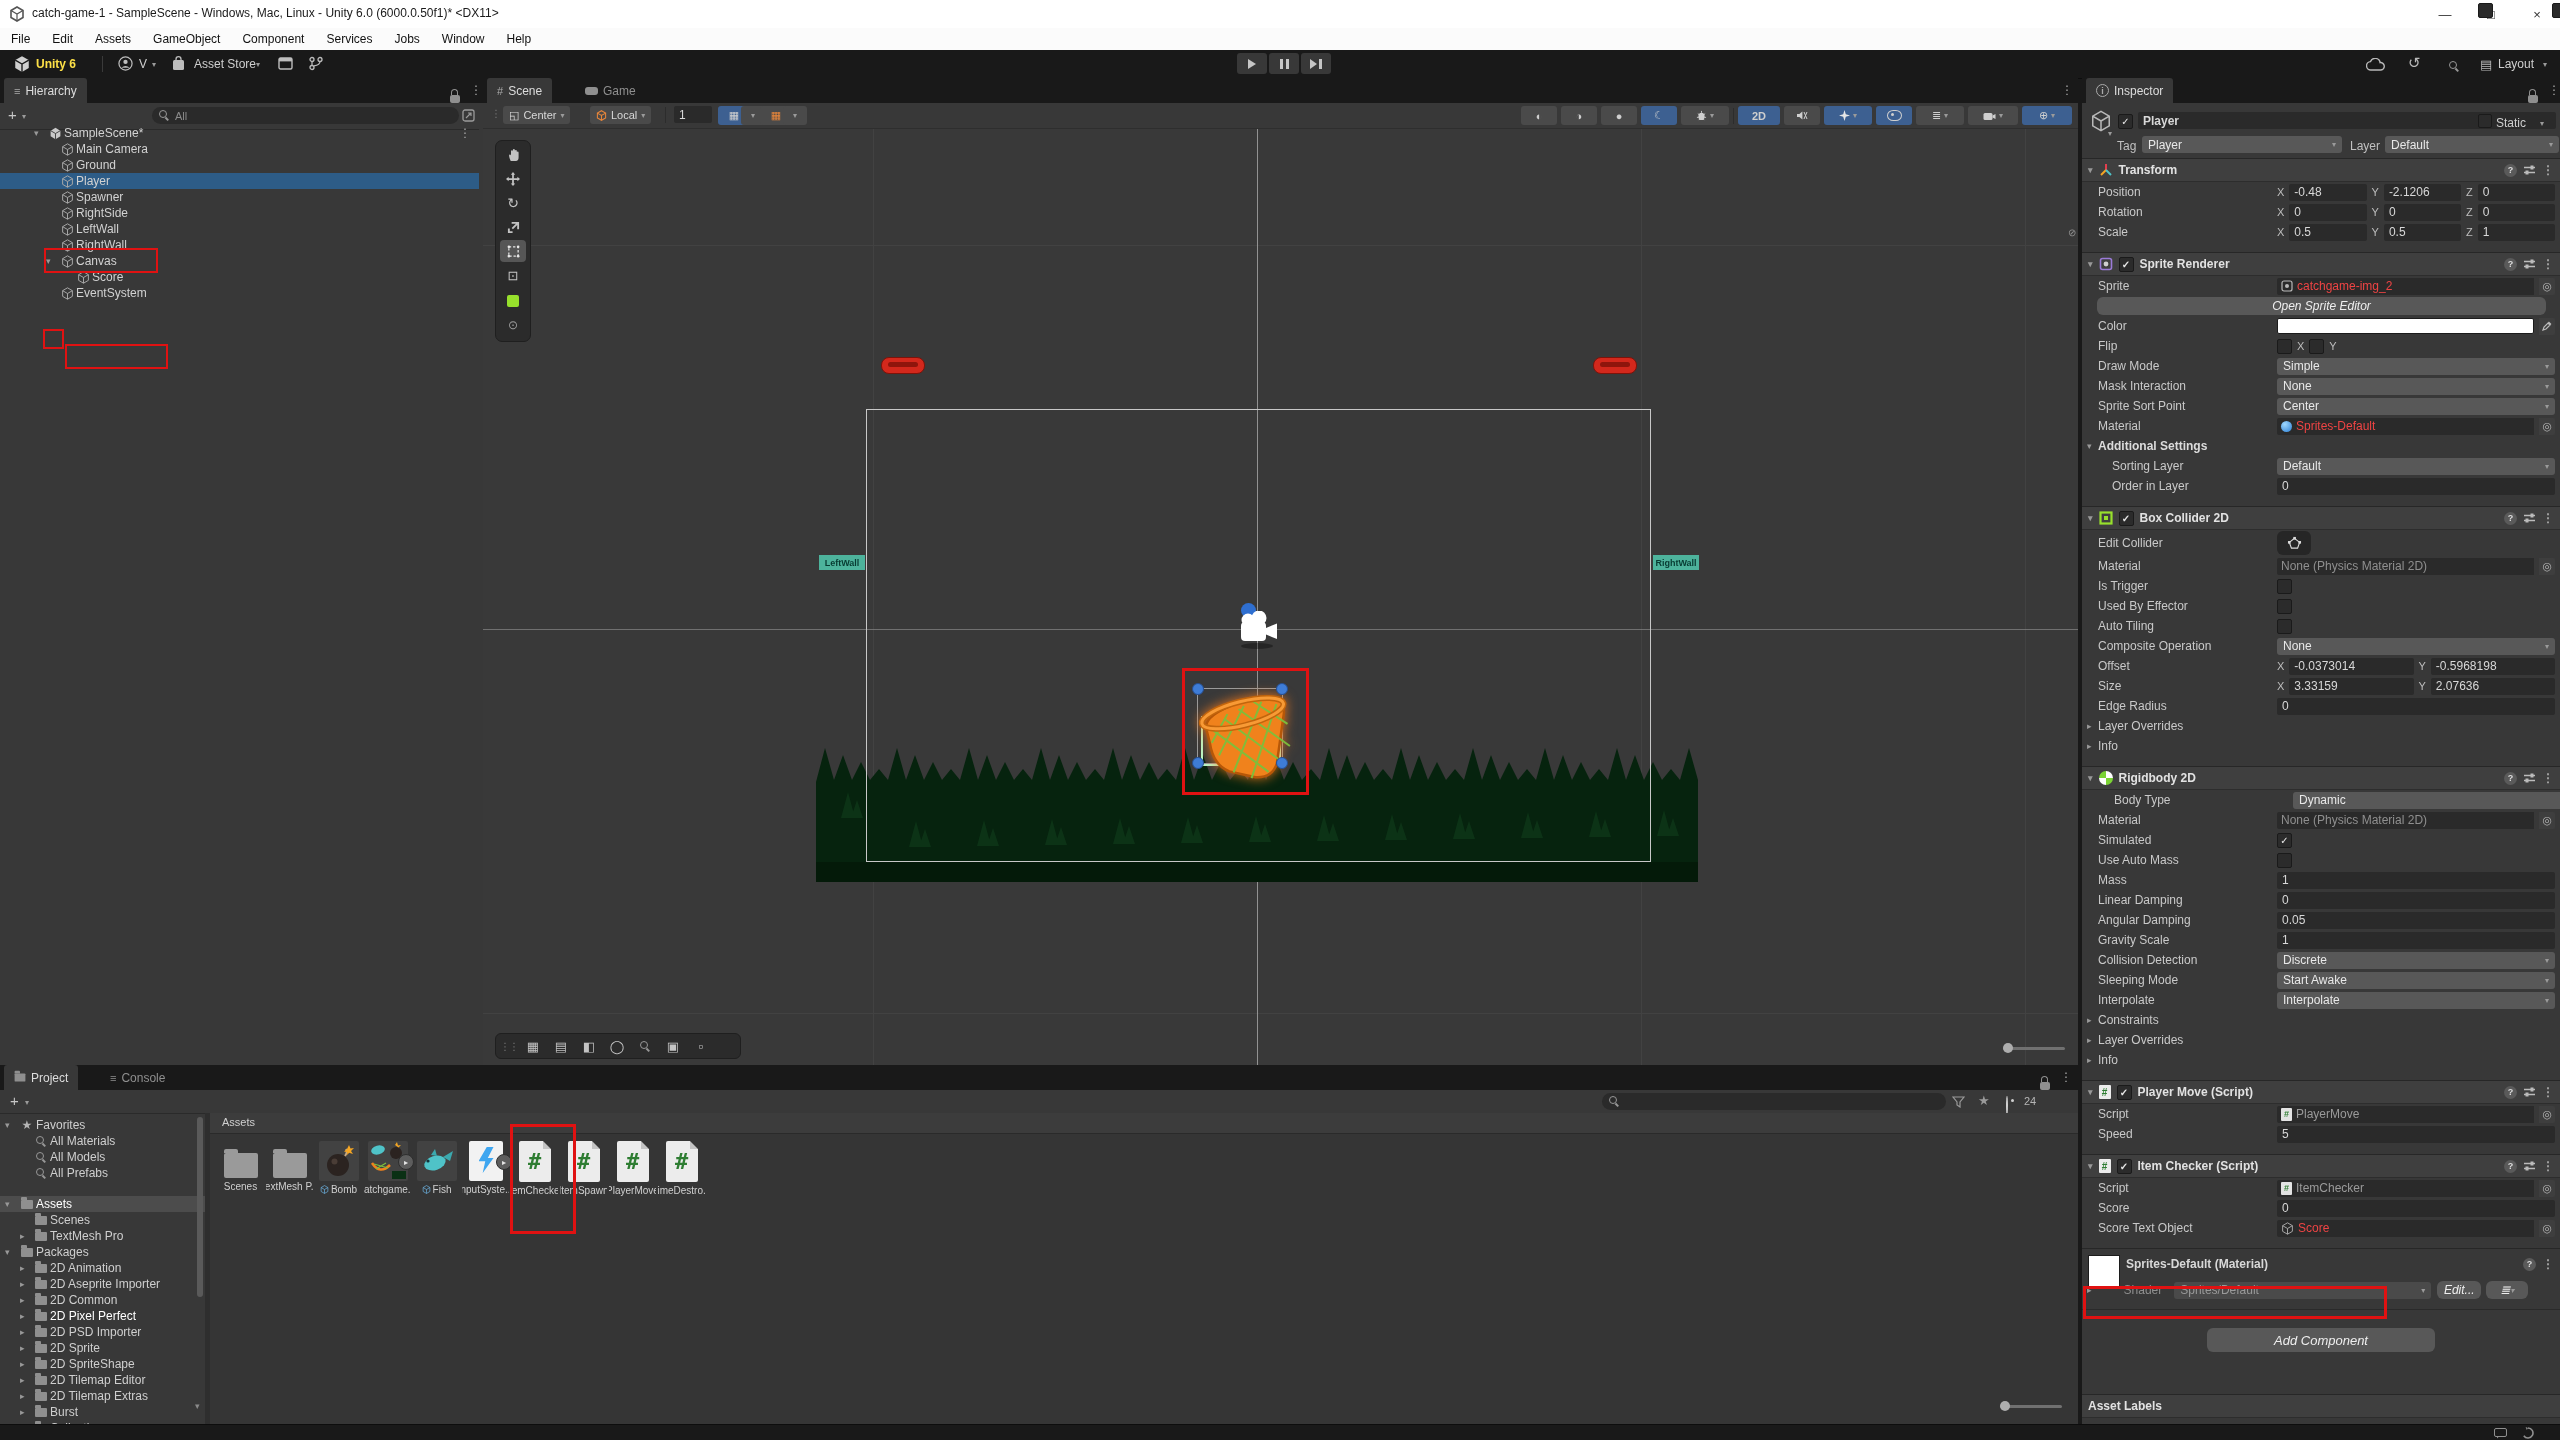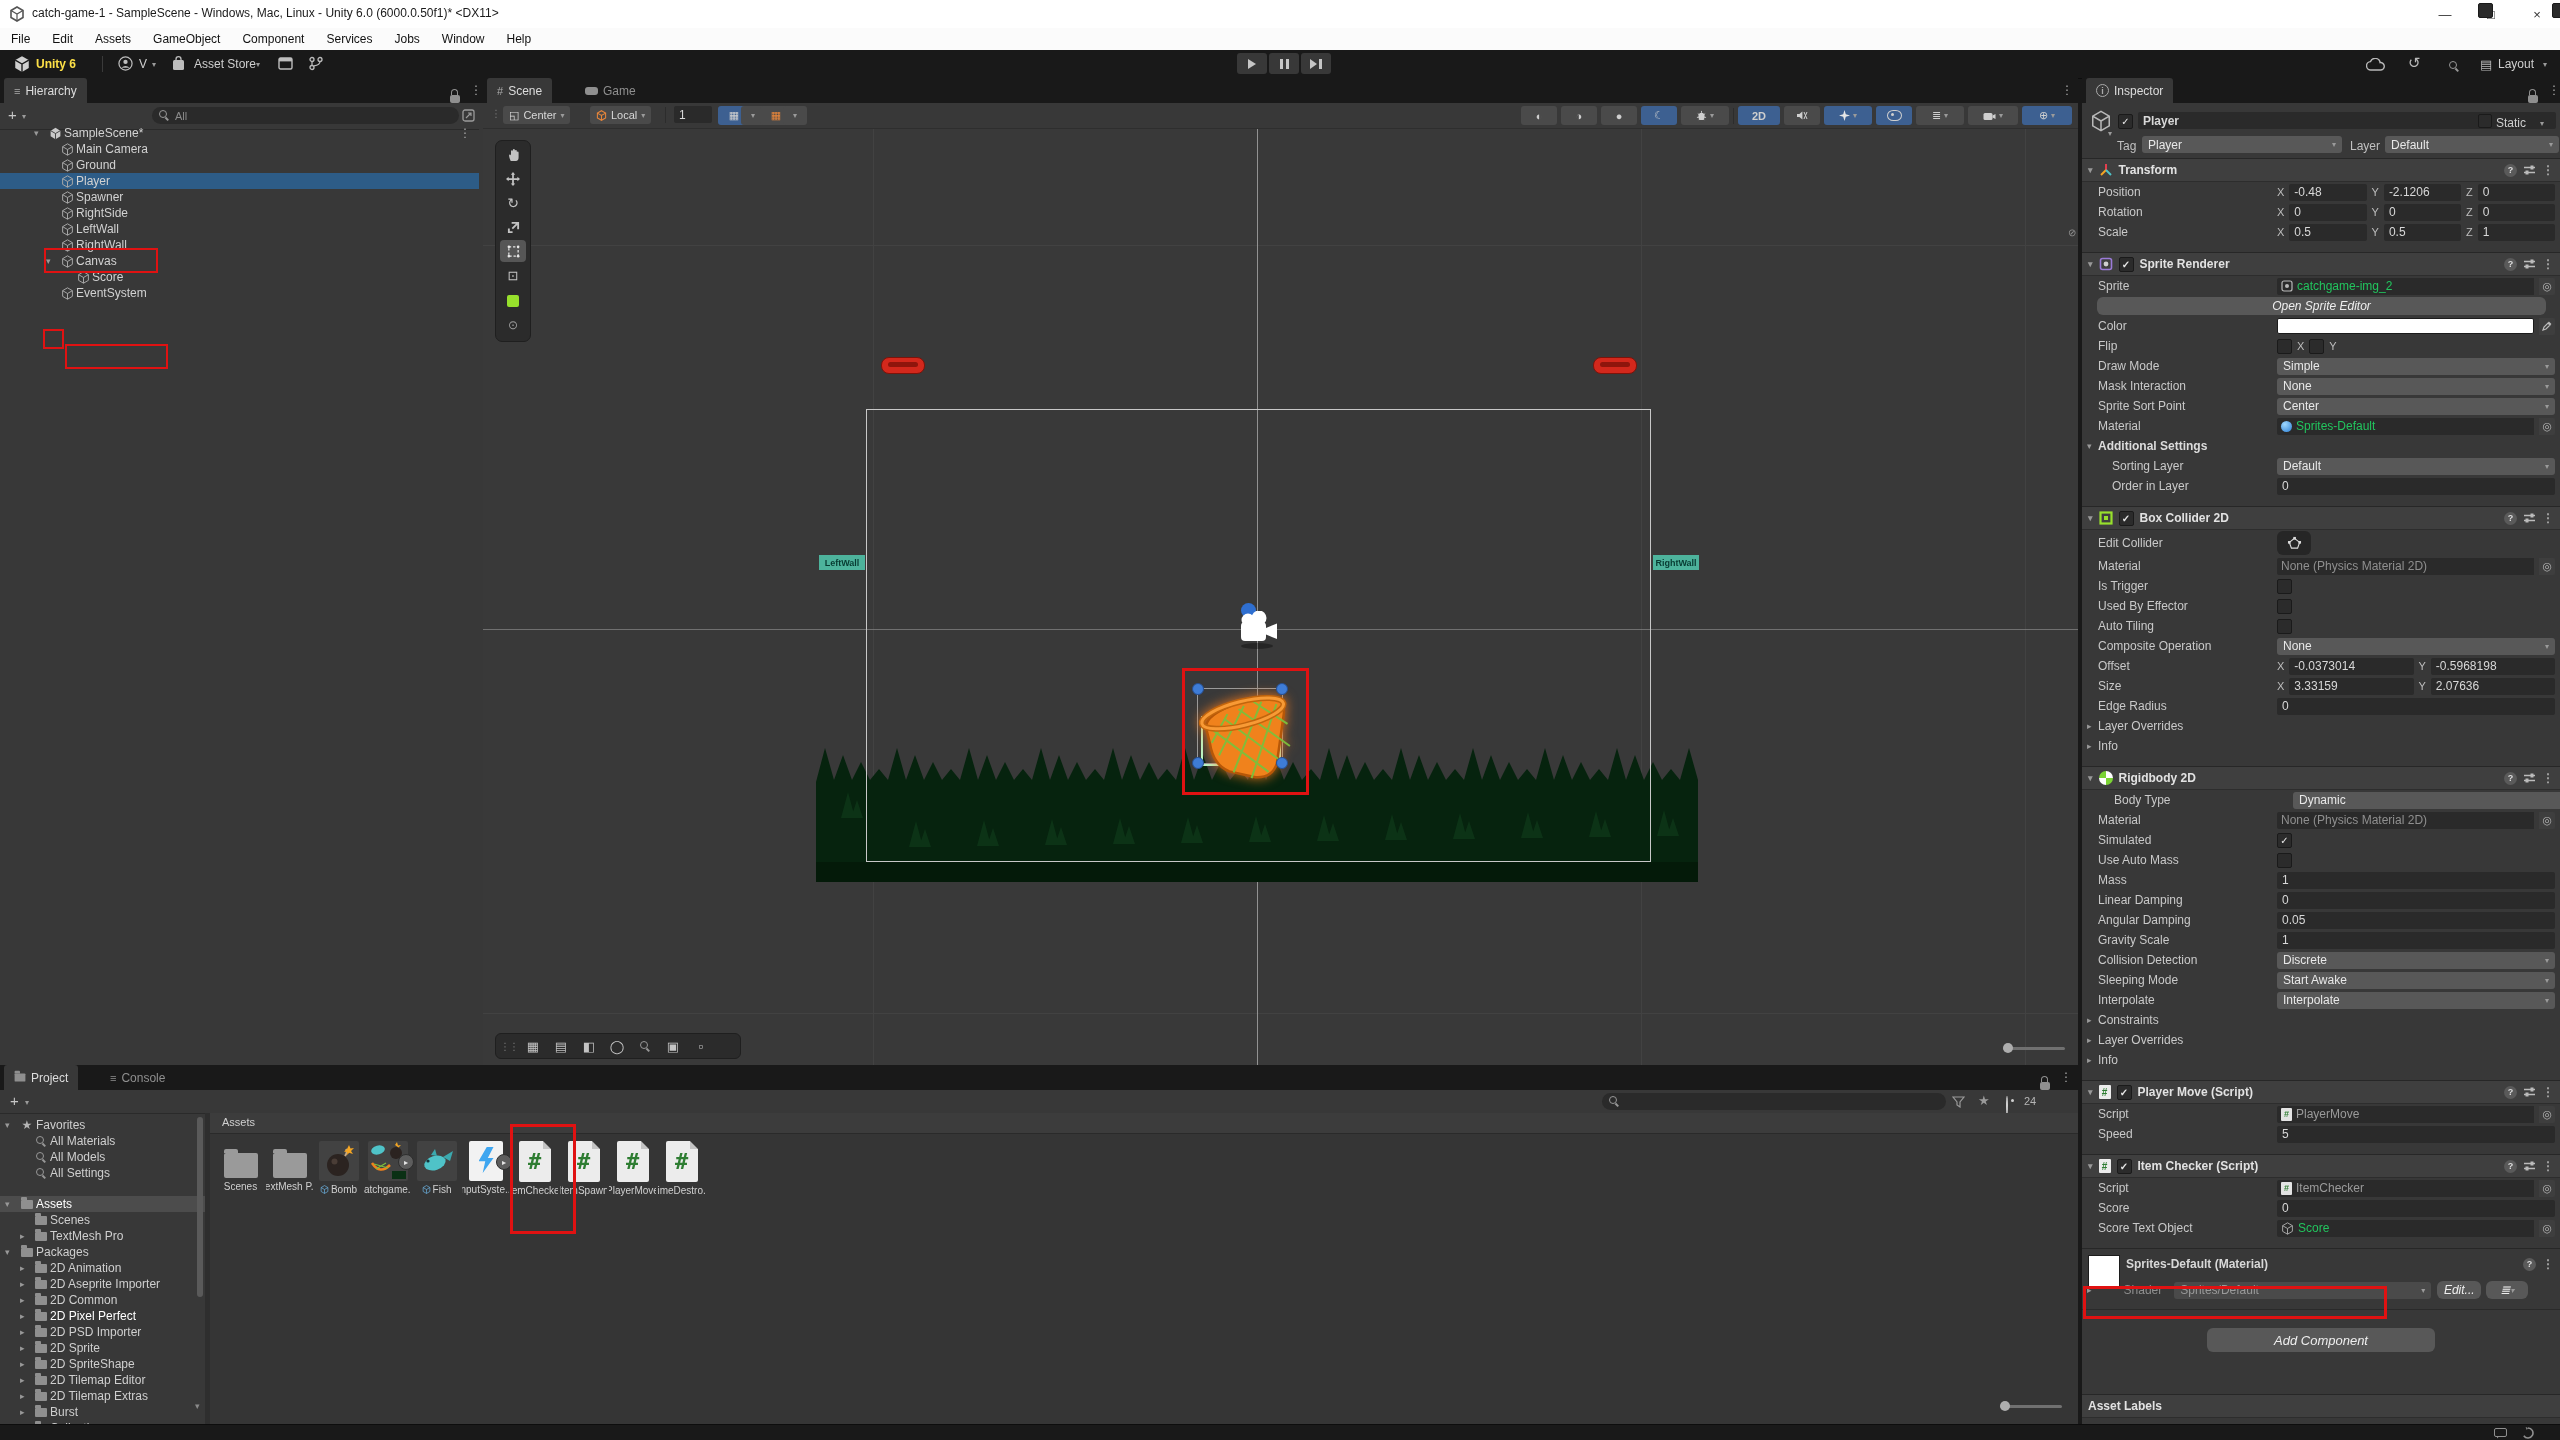--- a/index.html
+++ b/index.html
@@ -50,21 +50,21 @@
   .irow .lab{width:179px;margin-left:16px;flex:none;overflow:hidden;white-space:nowrap;}
   .irow .ctl{width:278px;flex:none;display:flex;align-items:center;gap:5px;}
   .cb{width:13px;height:13px;background:#2b2b2b;border:1px solid #1a1a1a;border-radius:2px;flex:none;
     display:flex;align-items:center;justify-content:center;font-size:10px;color:#e8e8e8;}
   .dd{background:#585858;border-radius:3px;height:17px;display:flex;align-items:center;font-size:12px;
     color:#e8e8e8;padding:0 6px;flex:1;}
   .dd .caret{margin-left:auto;}
   .fld{background:#2a2a2a;border-radius:2px;height:17px;display:flex;align-items:center;padding:0 5px;
     font-size:12px;color:#d8d8d8;overflow:hidden;white-space:nowrap;}
   .objf{background:#2a2a2a;border-radius:2px 0 0 2px;height:17px;display:flex;align-items:center;gap:4px;
-    padding:0 4px;font-size:12px;color:#22c55e;flex:1;overflow:hidden;white-space:nowrap;}
+    padding:0 4px;font-size:12px;color:#ef4444;flex:1;overflow:hidden;white-space:nowrap;}
   .objpick{width:16px;height:17px;background:#3e3e3e;border-radius:0 2px 2px 0;display:flex;flex:none;
     align-items:center;justify-content:center;color:#bbb;font-size:11px;}
   .vlab{color:#bdbdbd;font-size:11px;flex:none;}
   .helpc{width:13px;height:13px;border-radius:50%;background:#5a5a5a;color:#ddd;font-size:9px;font-weight:bold;
     display:flex;align-items:center;justify-content:center;}
   .btn{background:#585858;border-radius:6px;display:flex;align-items:center;justify-content:center;
     font-size:12px;color:#eeeeee;height:18px;font-style:italic;}
   
   .tile{position:absolute;width:47px;text-align:center;}
   .tlabel{font-size:10px;color:#d0d0d0;white-space:nowrap;overflow:hidden;margin-top:3px;display:flex;
@@ -1069,21 +1069,21 @@
       <div class="trow" style="top: 36px;">
         <span class="ticon" style="left:34px">
           <span class="mag"></span>
         </span>
         <span class="tlbl" style="left:50px;color:#cfcfcf">All Models</span>
       </div>
       <div class="trow" style="top: 52px;">
         <span class="ticon" style="left:34px">
           <span class="mag"></span>
         </span>
-        <span class="tlbl" style="left:50px;color:#cfcfcf">All Settings</span>
+        <span class="tlbl" style="left:50px;color:#cfcfcf">All Prefabs</span>
       </div>
       <div class="trow selgray" style="top: 83px;">
         <span class="arr" style="left:5px">▾</span>
         <span class="ticon" style="left:20px">
           <span class="folder-s"></span>
         </span>
         <span class="tlbl" style="left:36px;color:#fff">Assets</span>
       </div>
       <div class="trow" style="top: 99px;">
         <span class="ticon" style="left:34px">

